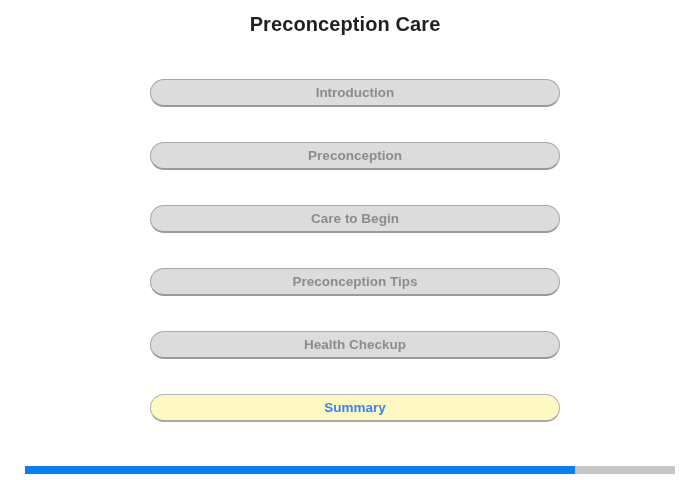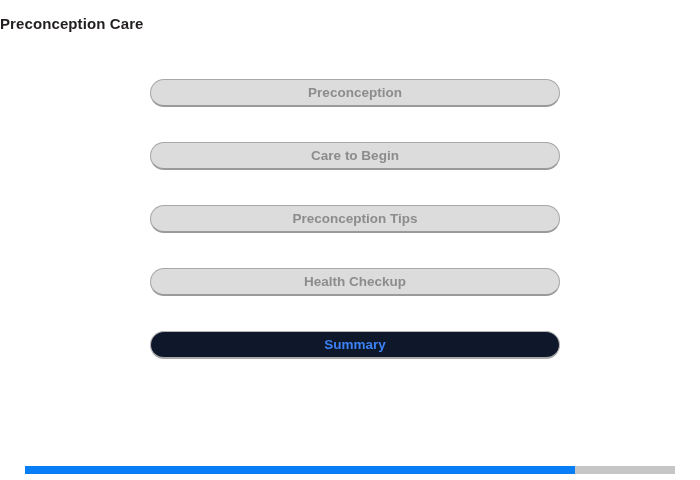--- a/index.html
+++ b/index.html
@@ -21,22 +21,22 @@
     height: 480px;
     background: #ffffff;
   }
 
   
   #page-title {
     position: absolute;
     top: 10px;
     left: 0;
     width: 690px;
-    text-align: left;
-    font-size: 15px;
+    text-align: center;
+    font-size: 20px;
     font-weight: bold;
     color: #231f20;
     letter-spacing: 0.1px;
     line-height: 28px;
     white-space: nowrap;
   }
 
   
   #menu-list {
     position: absolute;
@@ -66,21 +66,21 @@
     padding: 0;
     white-space: nowrap;
     overflow: hidden;
   }
 
   .menu-button:last-child {
     margin-bottom: 0;
   }
 
   .menu-button.is-current {
-    background: #0f172a;
+    background: #fef9c3;
     border: 1px solid #b5b5b5;
     border-bottom: 2px solid #a9a9a9;
     color: #3b82f6;
   }
 
   .menu-button-label {
     display: block;
     pointer-events: none;
   }
 
@@ -107,23 +107,26 @@
 </head>
 <body>
 
 <div id="app-root">
 
   <div id="page-title">Preconception Care</div>
 
   <div id="menu-list">
 
     <button class="menu-button">
+      <span class="menu-button-label">Introduction</span>
+    </button>
+
+    <button class="menu-button">
       <span class="menu-button-label">Preconception</span>
     </button>
-
 
     <button class="menu-button">
       <span class="menu-button-label">Care to Begin</span>
     </button>
 
     <button class="menu-button">
       <span class="menu-button-label">Preconception Tips</span>
     </button>
 
     <button class="menu-button">

